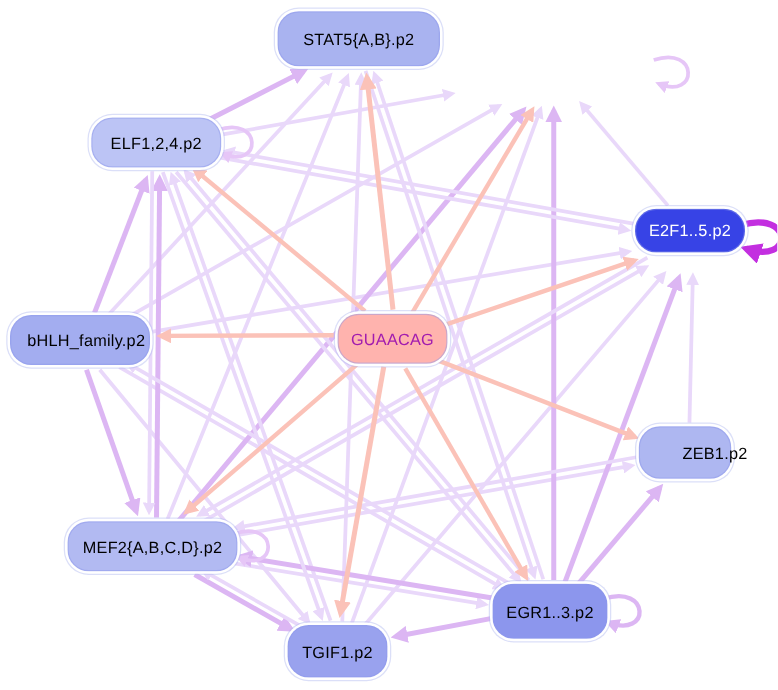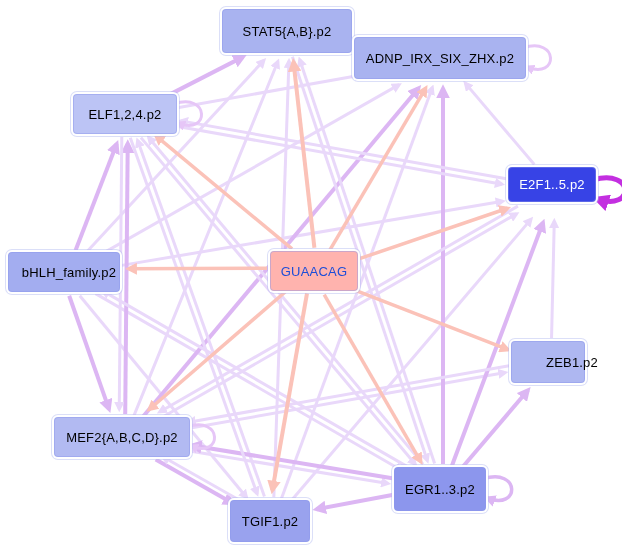--- a/index.html
+++ b/index.html
@@ -14,21 +14,21 @@
   #edge-layer {
     position: absolute;
     left: 0; top: 0;
     width: 622px; height: 552px;
   }
   .node {
     position: absolute;
     display: flex;
     align-items: center;
     justify-content: center;
-    border-radius: 4px;
+    border-radius: 17px;
     border: 1px solid rgba(140,150,235,0.45);
     box-shadow: 0 0 0 2px #ffffff, 0 0 0 3px rgba(175,185,240,0.45);
     font-size: 13px;
     letter-spacing: 0.2px;
     white-space: nowrap;
     cursor: pointer;
     box-sizing: border-box;
   }
   .node span { pointer-events: none; }
 </style>
@@ -105,33 +105,30 @@
       <path d="M 523 48 C 559 36 559 80 527 67" fill="none" stroke="#e6c6f7" stroke-width="3" marker-end="url(#arrow-lav_light)"></path>
       <path d="M 174 104 C 210 92 210 136 178 123" fill="none" stroke="#e6c6f7" stroke-width="3" marker-end="url(#arrow-lav_light)"></path>
       <path d="M 593 180 C 635 168 635 212 597 199" fill="none" stroke="#c32fe0" stroke-width="5" marker-end="url(#arrow-magenta)"></path>
       <path d="M 187 427 C 223 415 223 459 191 446" fill="none" stroke="#e6c6f7" stroke-width="3" marker-end="url(#arrow-lav_light)"></path>
       <path d="M 483 479 C 520.5 467 520.5 511 487 498" fill="none" stroke="#dcb6f3" stroke-width="3.5" marker-end="url(#arrow-lav1)"></path>
     </svg>
 
   <div class="node" style="left: 222px; top: 9px; width: 130px; height: 44px; background: rgb(169, 179, 240); color: rgb(0, 0, 0);">
       <span>STAT5{A,B}.p2</span>
     </div>
-  <div class="node" style="left: 354px; top: 37px; width: 172px; height: 42px; background: rgb(169, 179, 240); color: rgb(0, 0, 0);">
-      <span>ADNP_IRX_SIX_ZHX.p2</span>
-    </div>
   <div class="node" style="left: 73px; top: 94px; width: 104px; height: 40px; background: rgb(188, 196, 245); color: rgb(0, 0, 0); text-align: right;">
       <span>ELF1,2,4.p2</span>
     </div>
   <div class="node" style="left: 508px; top: 167px; width: 88px; height: 35px; background: rgb(55, 67, 230); color: rgb(255, 255, 255);">
       <span>E2F1..5.p2</span>
     </div>
   <div class="node" style="left: 8px; top: 252px; width: 112px; height: 40px; background: rgb(163, 173, 240); color: rgb(0, 0, 0); padding-left: 10px;">
       <span>bHLH_family.p2</span>
     </div>
-  <div class="node" style="left: 270px; top: 251px; width: 88px; height: 40px; background: rgb(255, 179, 174); color: #1d4ed8;">
+  <div class="node" style="left: 270px; top: 251px; width: 88px; height: 40px; background: rgb(255, 179, 174); color: #a21caf;">
       <span>GUAACAG</span>
     </div>
   <div class="node" style="left: 511px; top: 341px; width: 74px; height: 42px; background: rgb(174, 183, 241); color: rgb(0, 0, 0); padding-left: 48px;">
       <span>ZEB1.p2</span>
     </div>
   <div class="node" style="left: 54px; top: 417px; width: 136px; height: 40px; background: rgb(178, 186, 242); color: rgb(0, 0, 0);">
       <span>MEF2{A,B,C,D}.p2</span>
     </div>
   <div class="node" style="left: 394px; top: 467px; width: 92px; height: 44px; background: rgb(140, 150, 237); color: rgb(0, 0, 0);">
       <span>EGR1..3.p2</span>

